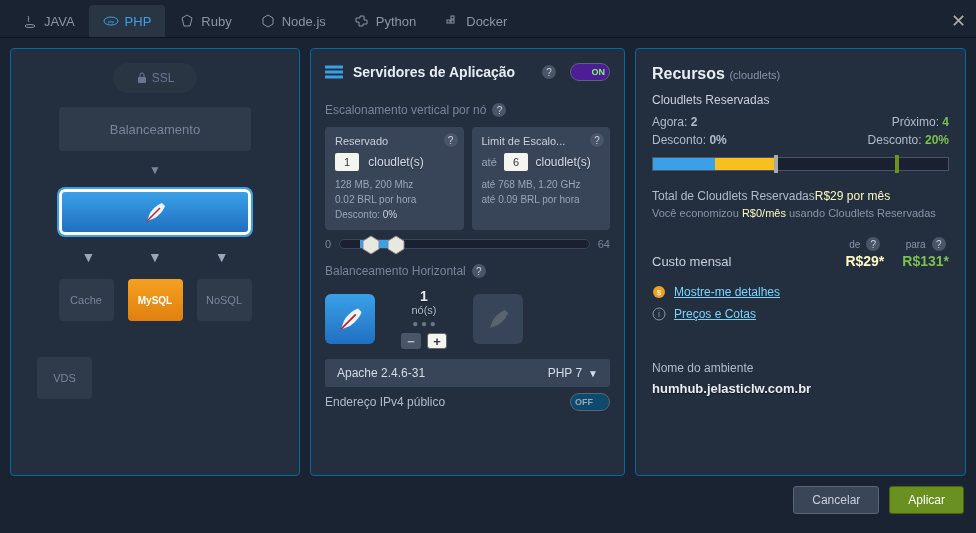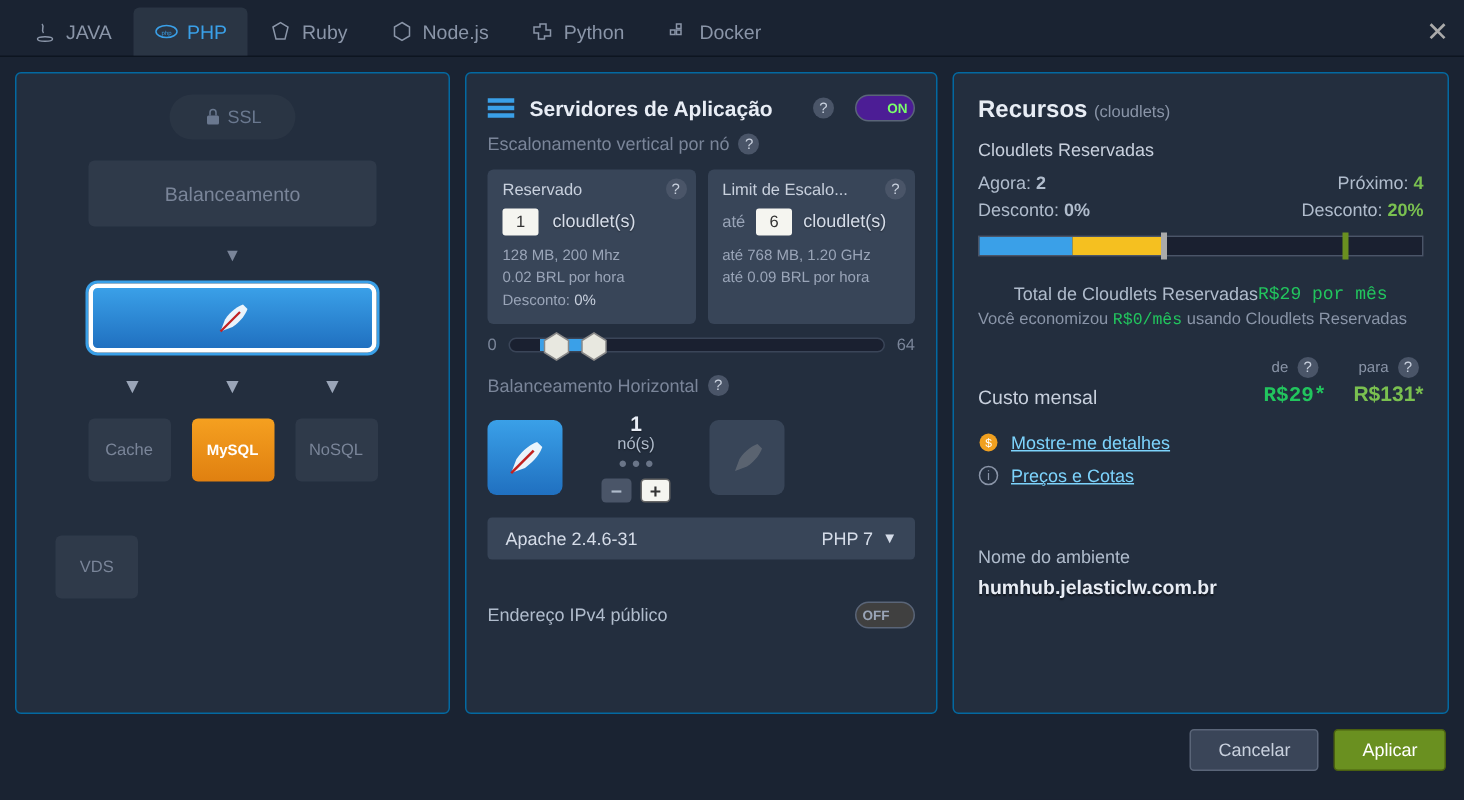--- a/index.html
+++ b/index.html
@@ -26,26 +26,26 @@
 .arrow-down { text-align: center; margin: 12px 0; color: #7a8599; font-size: 12px; }
 .app-server { margin: 0 auto; width: 192px; height: 46px; border-radius: 6px; background: linear-gradient(#3aa0e8,#2070c0); border: 3px solid #fff; box-shadow: 0 0 0 2px #3aa0e8; display: flex; align-items: center; justify-content: center; position: relative; }
 .feather { width: 26px; height: 26px; }
 .tri-arrows { display: flex; justify-content: space-around; margin: 14px 30px; color: #9aa5b8; font-size: 14px; }
 .db-row { display: flex; justify-content: center; gap: 14px; }
 .db-box { width: 55px; height: 42px; border-radius: 4px; background: #2f3a4a; color: #7a8599; display: flex; align-items: center; justify-content: center; font-size: 11px; }
 .db-box.mysql { background: linear-gradient(#f5a020,#e08010); color: #fff; font-size: 10px; font-weight: bold; }
 .vds-box { margin: 36px 0 0 12px; width: 55px; height: 42px; border-radius: 4px; background: #2f3a4a; color: #7a8599; display: flex; align-items: center; justify-content: center; font-size: 11px; }
 
 
-.section-hdr { display: flex; align-items: center; margin-bottom: 8px; justify-content: center; }
+.section-hdr { display: flex; align-items: center; margin-bottom: 22px; justify-content: center; }
 .hamb { width: 18px; height: 14px; margin-right: 10px; }
 .section-title { color: #e8edf5; font-size: 14px; font-weight: bold; flex: 1; }
 .help-circ { width: 14px; height: 14px; border-radius: 50%; background: #4a5568; color: #c8d0dd; font-size: 10px; display: inline-flex; align-items: center; justify-content: center; margin-left: 4px; }
 .toggle { width: 40px; height: 18px; border-radius: 9px; background: #4c1d95; border: 1px solid #5a6578; display: flex; align-items: center; justify-content: flex-end; padding: 0 4px; color: #7aff6a; font-size: 9px; font-weight: bold; }
-.toggle.off { background: #404040; justify-content: flex-start; color: #9aa5b8; }
+.toggle.off { background: #0c4a6e; justify-content: flex-start; color: #9aa5b8; }
 .sub-label { color: #7a8599; font-size: 12px; margin-bottom: 10px; display: flex; align-items: center; }
 .scale-cards { display: flex; gap: 8px; margin-bottom: 8px; }
 .scale-card { flex: 1; background: #384558; border-radius: 4px; padding: 8px 10px; position: relative; }
 .scale-card-title { color: #c8d0dd; font-size: 11px; margin-bottom: 6px; }
 .scale-card .help-circ { position: absolute; right: 6px; top: 6px; }
 .num-input { display: inline-block; width: 24px; height: 18px; background: #f5f5f0; border-radius: 2px; color: #333; text-align: center; line-height: 18px; font-size: 11px; }
 .cloudlet-txt { color: #d5dce8; font-size: 12px; text-shadow: 0 1px 1px rgba(0,0,0,0.4); }
 .card-meta { color: #9aa5b8; font-size: 10px; margin-top: 6px; line-height: 1.5; }
 .slider-wrap { display: flex; align-items: center; gap: 8px; color: #7a8599; font-size: 11px; margin-bottom: 14px; }
 .slider-track { flex: 1; height: 10px; background: #1a2030; border-radius: 5px; position: relative; border: 1px solid #3a4558; }
@@ -55,37 +55,37 @@
 .horiz-icon-box { width: 50px; height: 50px; border-radius: 6px; background: linear-gradient(#3aa0e8,#2070c0); display: flex; align-items: center; justify-content: center; }
 .horiz-icon-box.disabled { background: #384558; }
 .nodes-ctl { text-align: center; }
 .nodes-count { color: #e8edf5; font-size: 14px; font-weight: bold; text-shadow: 0 1px 1px rgba(0,0,0,0.4); }
 .nodes-label { color: #b0bccc; font-size: 11px; text-shadow: 0 1px 1px rgba(0,0,0,0.4); }
 .dots { color: #6a7588; font-size: 10px; margin: 2px 0; }
 .pm-btns { display: flex; gap: 6px; justify-content: center; margin-top: 4px; }
 .pm-btn { width: 20px; height: 16px; border-radius: 3px; font-size: 13px; font-weight: bold; display: flex; align-items: center; justify-content: center; cursor: pointer; }
 .pm-btn.minus { background: #4a5568; color: #b0bccc; }
 .pm-btn.plus { background: #f5f5f0; color: #333; border: 1px solid #666; }
-.version-bar { background: #384558; padding: 7px 12px; border-radius: 3px; display: flex; justify-content: space-between; align-items: center; color: #d5dce8; font-size: 12px; margin-bottom: 28px; }
+.version-bar { background: #384558; padding: 7px 12px; border-radius: 3px; display: flex; justify-content: space-between; align-items: center; color: #d5dce8; font-size: 12px; margin-bottom: 6px; }
 .ver-right { display: flex; align-items: center; gap: 6px; }
 .ipv4-row { display: flex; justify-content: space-between; align-items: center; }
 
 
 .res-title { color: #e8edf5; font-size: 16px; font-weight: bold; margin-bottom: 10px; }
 .res-sub { color: #8a95a8; font-size: 11px; font-weight: normal; }
 .res-section { color: #c8d0dd; font-size: 12px; margin-bottom: 8px; }
 .kv-row { display: flex; justify-content: space-between; font-size: 12px; margin-bottom: 4px; text-align: center; }
 .kv-row .v { font-weight: bold; }
 .green { color: #7ac050; }
-.orange { color: #22c55e; font-family: Liberation Mono, monospace; }
+.orange { color: #fef9c3; }
 .bar-wrap { height: 14px; background: #1a2030; border: 1px solid #4a5568; position: relative; margin: 10px 0 18px; }
 .bar-blue { position: absolute; left: 0; top: 0; bottom: 0; width: 21%; background: #3aa0e8; }
 .bar-yellow { position: absolute; left: 21%; top: 0; bottom: 0; width: 20%; background: #f5c020; }
 .bar-tick { position: absolute; top: -3px; bottom: -3px; width: 4px; background: #aaa; }
-.total-row { display: flex; justify-content: center; font-size: 12px; margin-bottom: 4px; margin-top: 13px; }
+.total-row { display: flex; justify-content: flex-start; font-size: 12px; margin-bottom: 4px; margin-top: 13px; }
 .savings { color: #8a95a8; font-size: 11px; margin-bottom: 18px; }
 .cost-hdr { display: flex; justify-content: space-between; align-items: flex-end; margin-bottom: 16px; }
 .cost-title { color: #c8d0dd; font-size: 13px; }
 .cost-vals { display: flex; gap: 18px; font-size: 14px; font-weight: bold; }
 .cost-col { text-align: center; }
 .cost-sm { font-size: 10px; color: #8a95a8; font-weight: normal; margin-bottom: 2px; display: flex; align-items: center; justify-content: center; gap: 2px; }
 .link-row { display: flex; align-items: center; gap: 8px; margin-bottom: 8px; }
 .link-row a { color: #7dd3fc; text-decoration: underline; font-size: 12px; }
 .coin-icon, .info-icon { width: 14px; height: 14px; }
 .env-name { margin-top: 40px; }

